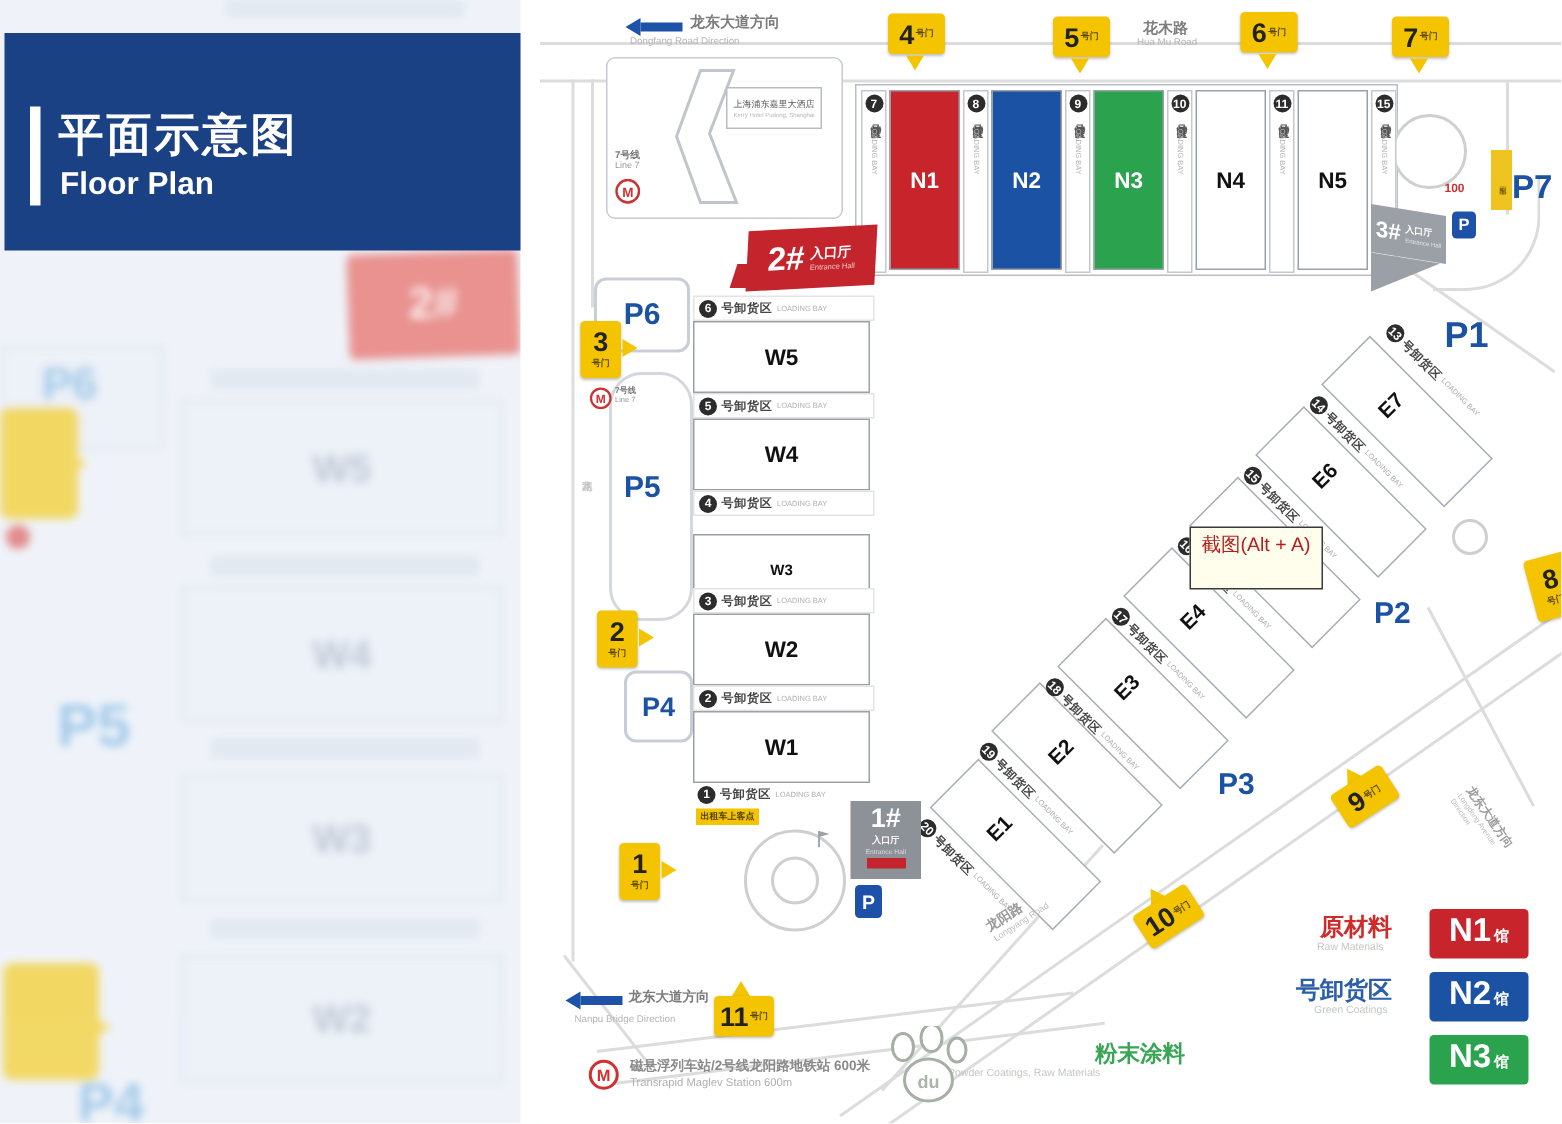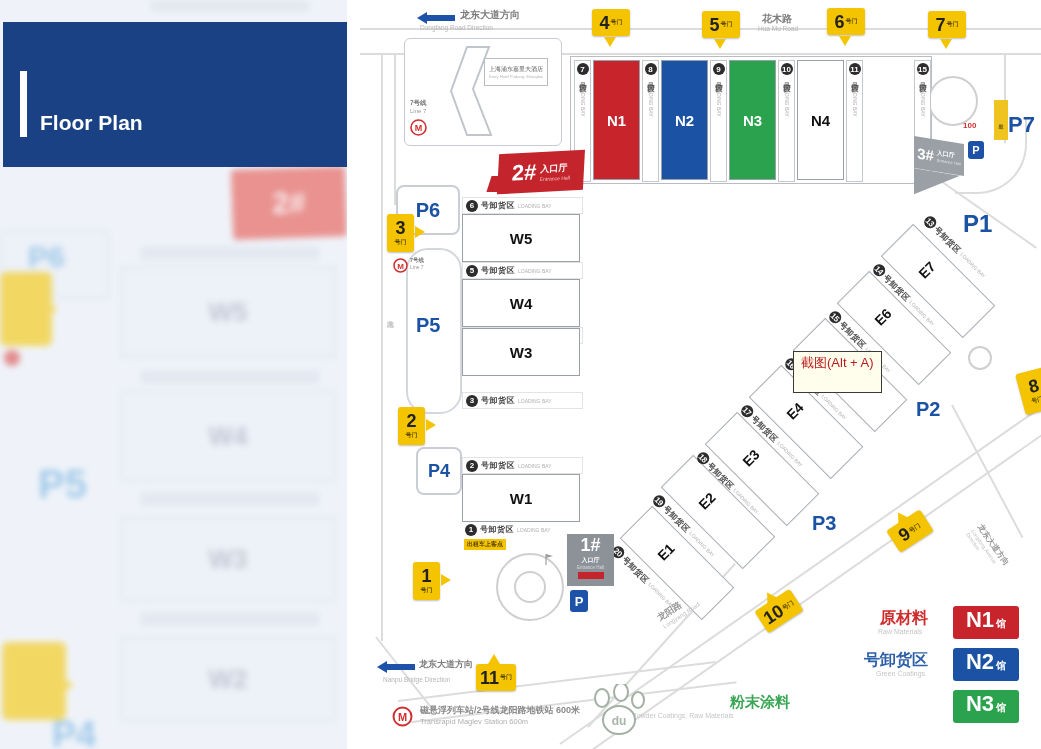--- a/index.html
+++ b/index.html
@@ -94,20 +94,21 @@
       <div style="position:absolute;left:36px;top:296px;width:0;height:0;border-top:13px solid transparent;border-bottom:13px solid transparent;border-left:22px solid #f3d34a"></div>
       <div style="position:absolute;left:4px;top:350px;width:16px;height:16px;border-radius:50%;background:#e07a7a"></div>
       <div class="fp" style="left:38px;top:462px;font-size:40px"><span>P5</span></div>
       <div style="position:absolute;left:2px;top:642px;width:64px;height:78px;background:#f3d34a;border-radius:6px"></div>
       <div style="position:absolute;left:52px;top:672px;width:0;height:0;border-top:13px solid transparent;border-bottom:13px solid transparent;border-left:22px solid #f3d34a"></div>
       <div class="fp" style="left:52px;top:714px;font-size:36px"><span>P4</span></div>
     </div>
 
     <div id="header" class="abs">
       <div id="hbar" class="abs"></div>
+      <div id="htzh" class="abs">平面示意图</div>
       <div id="hten" class="abs">Floor Plan</div>
     </div>
   </div>
 
   <div id="map" class="abs"></div>
 
   <div class="road" style="left:360px;top:28px;width:681px;height:2px"></div>
   <div class="road" style="left:360px;top:53px;width:681px;height:2px"></div>
   <div class="road" style="left:381px;top:53px;width:2px;height:588px"></div>
   <div class="road" style="left:394px;top:53px;width:2px;height:152px"></div>
@@ -182,20 +183,23 @@
       <span class="ven">LOADING BAY</span>
     </div>
   <div class="hall" style="left:797px;top:60px;width:45px;height:118px;font-size:15px">
       <span>N4</span>
     </div>
   <div class="vbay" style="left:846px;top:60px;width:15px;height:118px">
       <span class="cnum">11</span>
       <span class="vzh">号卸货区</span>
       <span class="ven">LOADING BAY</span>
     </div>
+  <div class="hall" style="left:865px;top:60px;width:45px;height:118px;font-size:15px">
+      <span>N5</span>
+    </div>
   <div class="vbay" style="left:914px;top:60px;width:15px;height:118px">
       <span class="cnum">15</span>
       <span class="vzh">号卸货区</span>
       <span class="ven">LOADING BAY</span>
     </div>
 
   <div class="ring" style="left:928px;top:76px;width:46px;height:46px"></div>
   <div style="position:absolute;left:963px;top:121px;font-size:8px;font-weight:bold;color:#d03030;z-index:5">100</div>
   <div style="position:absolute;left:994px;top:100px;width:14px;height:40px;background:#f0c420;display:flex;align-items:center;justify-content:center;z-index:5">
       <span class="vtxt" style="font-size:5px;color:#6e5300">出租车</span>
@@ -282,27 +286,30 @@
       <span class="ben">LOADING BAY</span>
     </div>
   <div class="hall" style="left:462px;top:279px;width:116px;height:46px;font-size:15px">
       <span>W4</span>
     </div>
   <div class="bayrow" style="left:462px;top:327px;width:116px;height:15px">
       <span class="cnum">4</span>
       <span class="bzh">号卸货区</span>
       <span class="ben">LOADING BAY</span>
     </div>
-  <div class="hall" style="left:462px;top:328px;width:116px;height:46px;font-size:15px">
+  <div class="hall" style="left:462px;top:356px;width:116px;height:46px;font-size:10px">
       <span>W3</span>
     </div>
   <div class="bayrow" style="left:462px;top:392px;width:116px;height:15px">
       <span class="cnum">3</span>
       <span class="bzh">号卸货区</span>
       <span class="ben">LOADING BAY</span>
+    </div>
+  <div class="hall" style="left:462px;top:409px;width:116px;height:46px;font-size:15px">
+      <span>W2</span>
     </div>
   <div class="bayrow" style="left:462px;top:457px;width:116px;height:15px">
       <span class="cnum">2</span>
       <span class="bzh">号卸货区</span>
       <span class="ben">LOADING BAY</span>
     </div>
   <div class="hall" style="left:462px;top:474px;width:116px;height:46px;font-size:15px">
       <span>W1</span>
     </div>
   <div class="bayrow" style="left:462px;top:522px;width:116px;height:15px;border:none">

